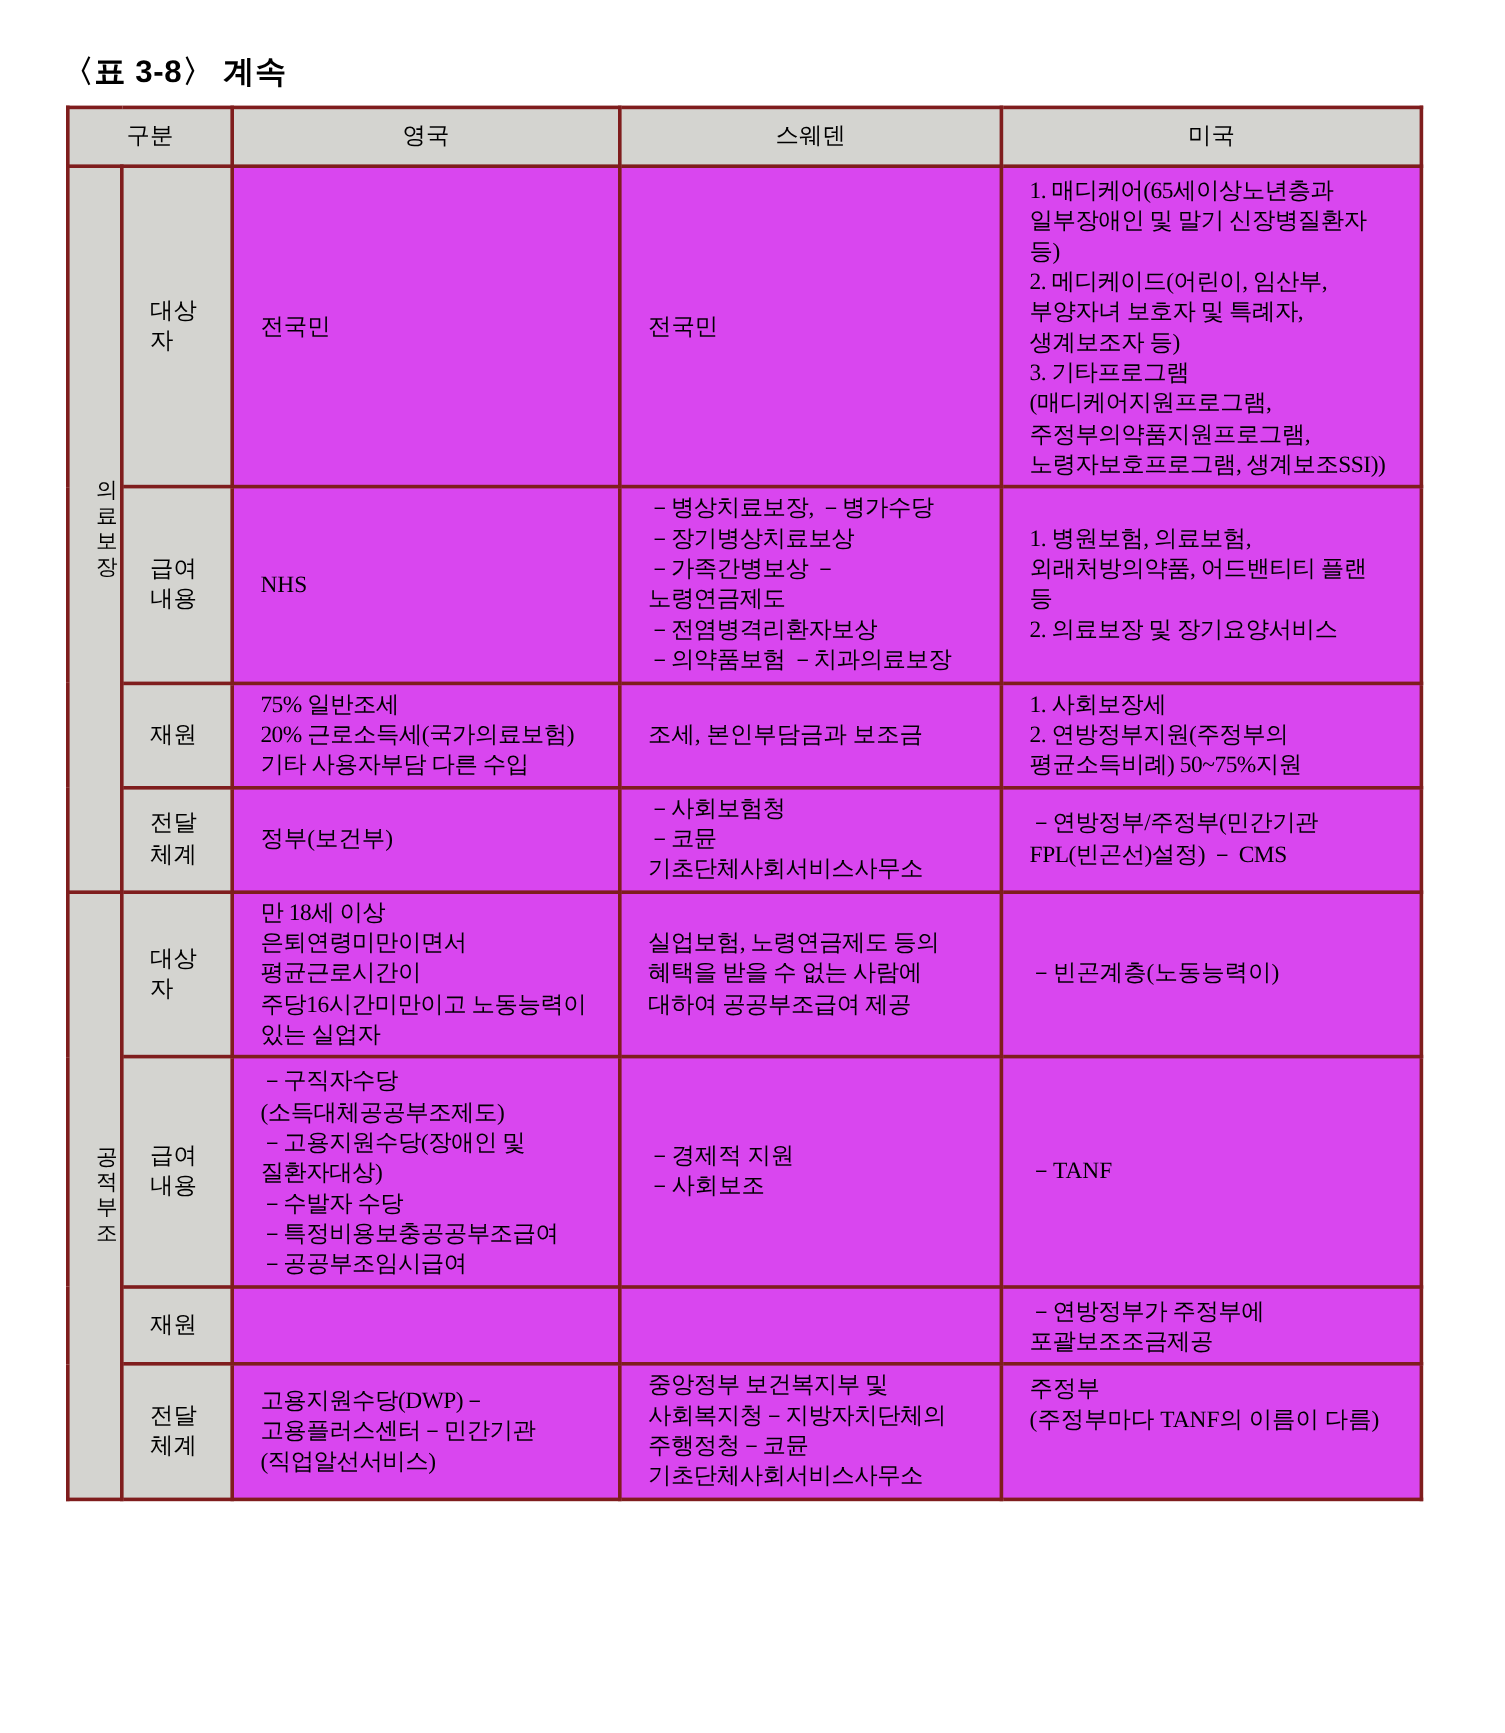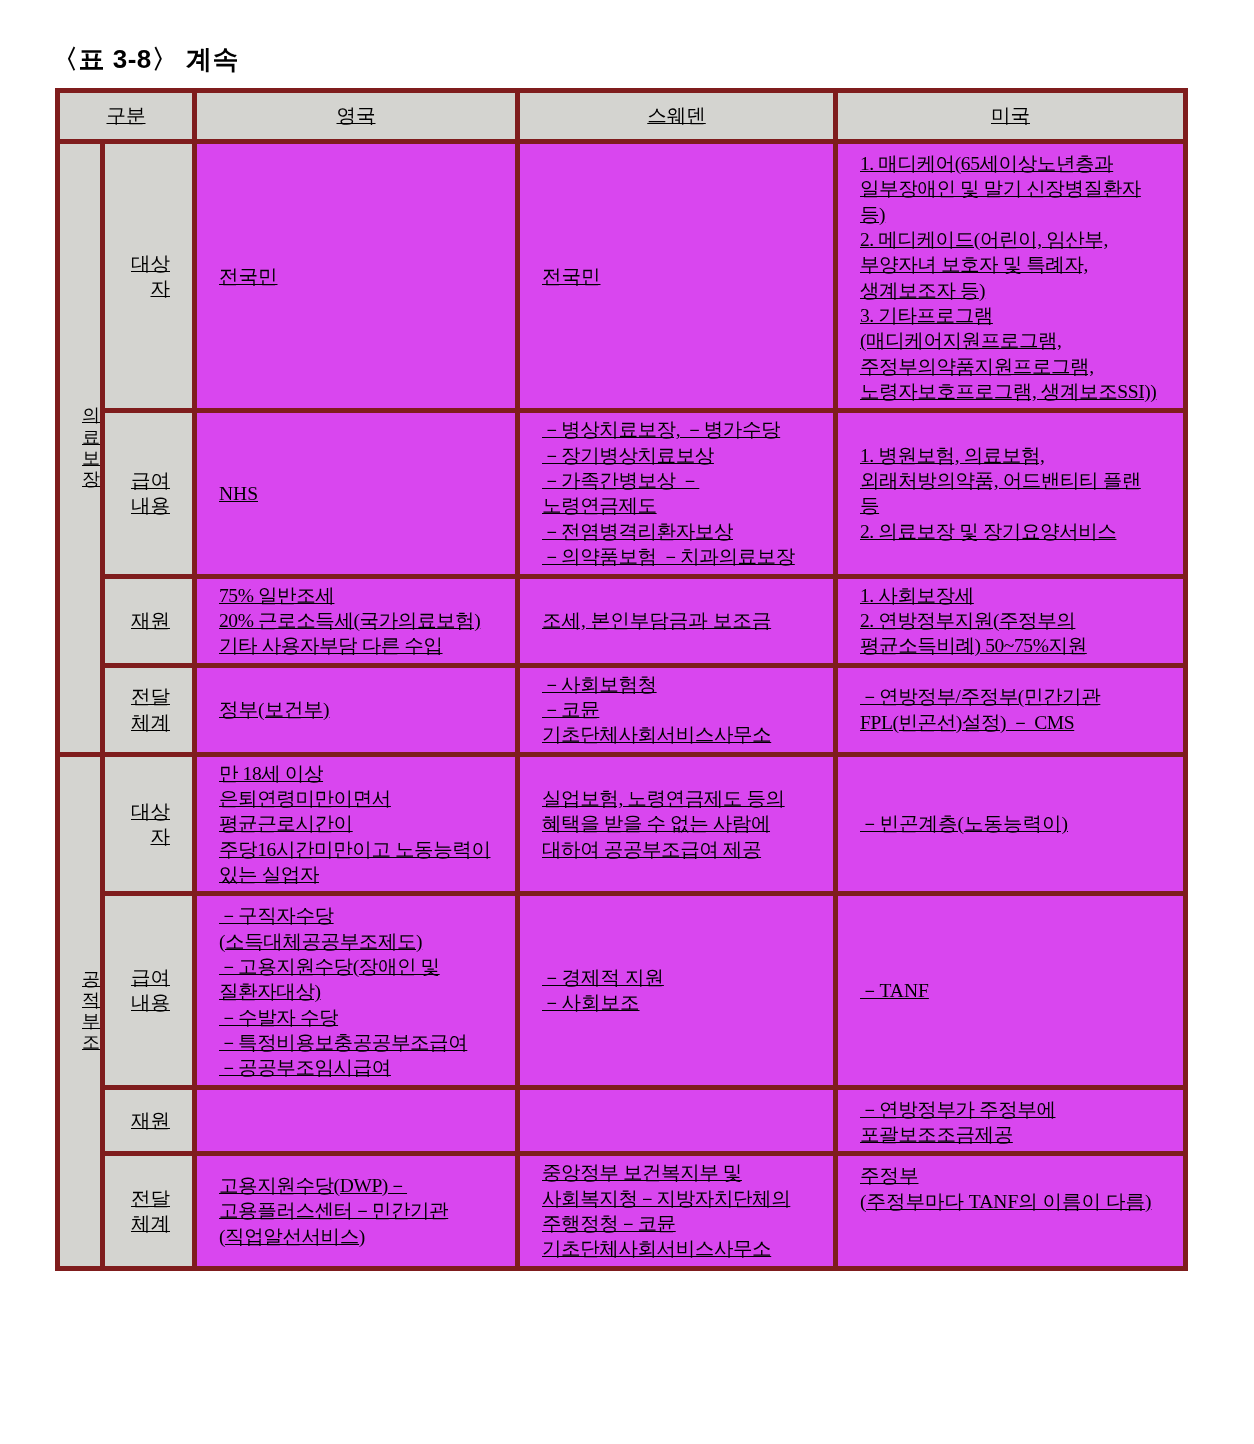--- a/index.html
+++ b/index.html
@@ -34,27 +34,26 @@
   table.matrix {
     position: absolute;
     left: 55px;
     top: 88px;
     width: 1130px;
     border-collapse: collapse;
     table-layout: fixed;
     border: 2px solid #1b1b1b;
   }
   table.matrix td, table.matrix th {
-    border: 5px solid #7f1d1d;
+    border: 3px solid #7f1d1d;
     vertical-align: middle;
     padding: 4px 22px;
     font-size: 19.5px;
     line-height: 1.30;
     font-weight: 400;
-    text-decoration: underline;
   }
   thead th {
     background: #d4d4d0;
     text-align: center;
     font-weight: 400;
     font-size: 22px;
     height: 38px;
     padding: 5px 4px;
   }
   
@@ -77,21 +76,21 @@
     letter-spacing: 0px;
     font-family: "Liberation Sans", "DejaVu Sans", sans-serif;
     font-weight: 500;
     word-break: break-all;
     width: 1em;
     margin: 0 auto;
     text-align: center;
   }
   td.sub-label {
     background: #d4d4d0;
-    text-align: right;
+    text-align: left;
     vertical-align: middle;
     font-size: 22px;
     line-height: 1.22;
     font-family: "Liberation Sans", "DejaVu Sans", sans-serif;
     font-weight: 500;
     padding: 3px 2px;
   }
   td.body-cell {
     background: #d946ef;
     vertical-align: middle;

